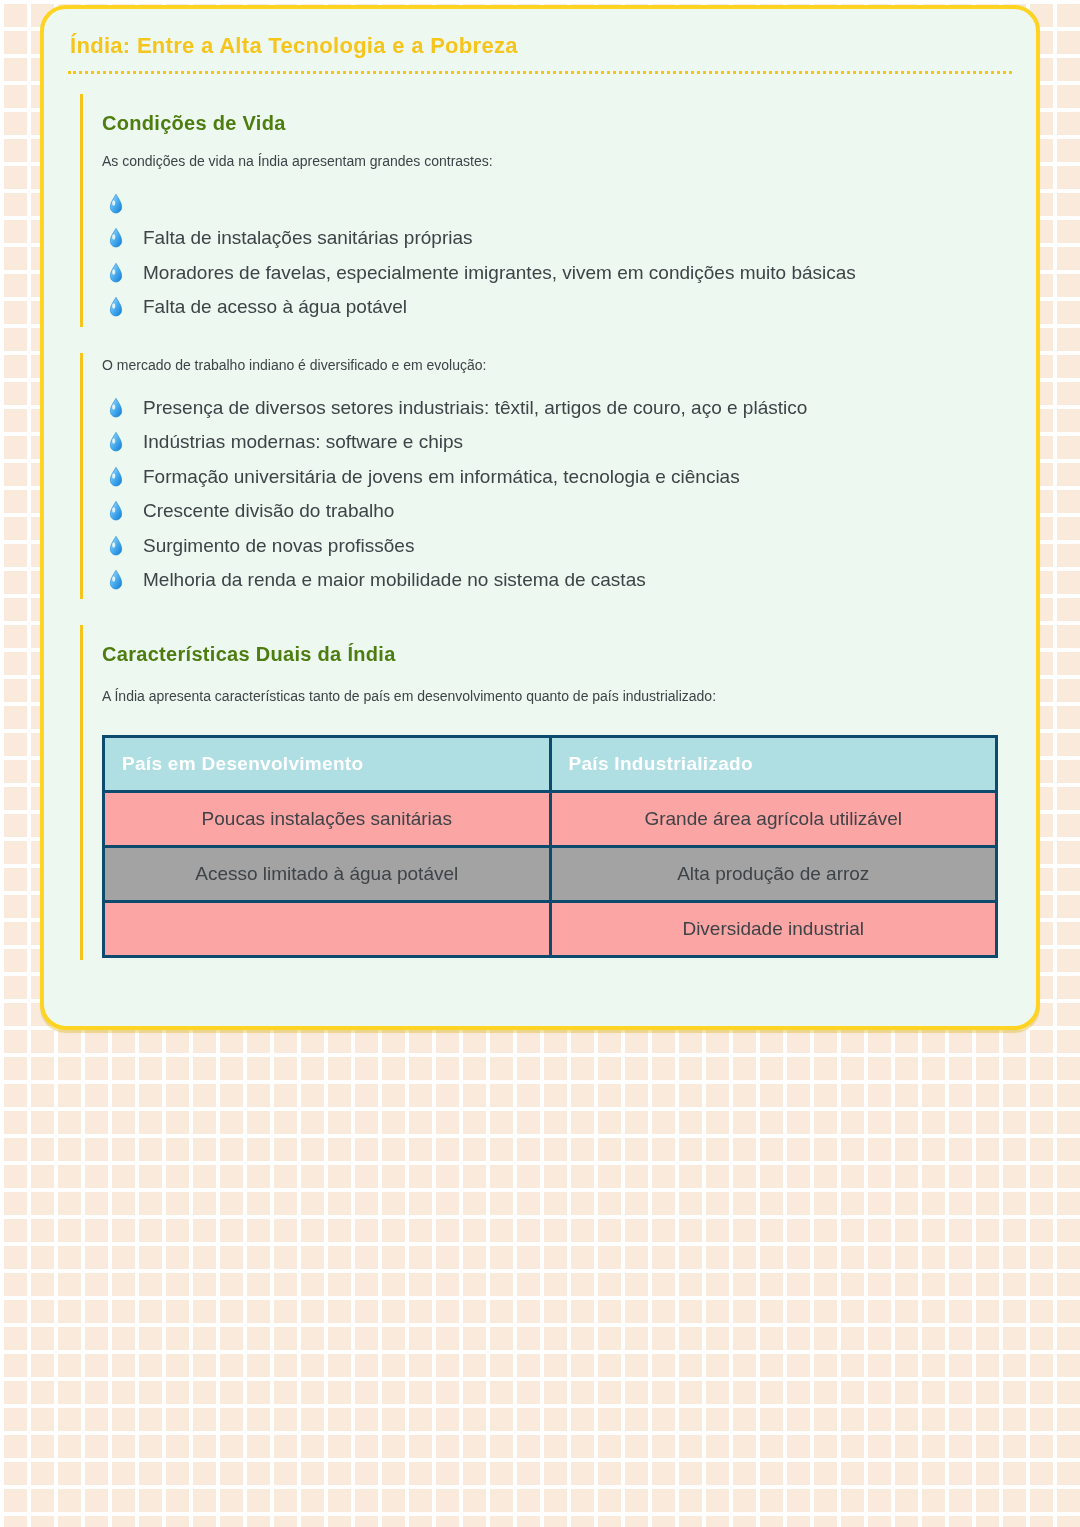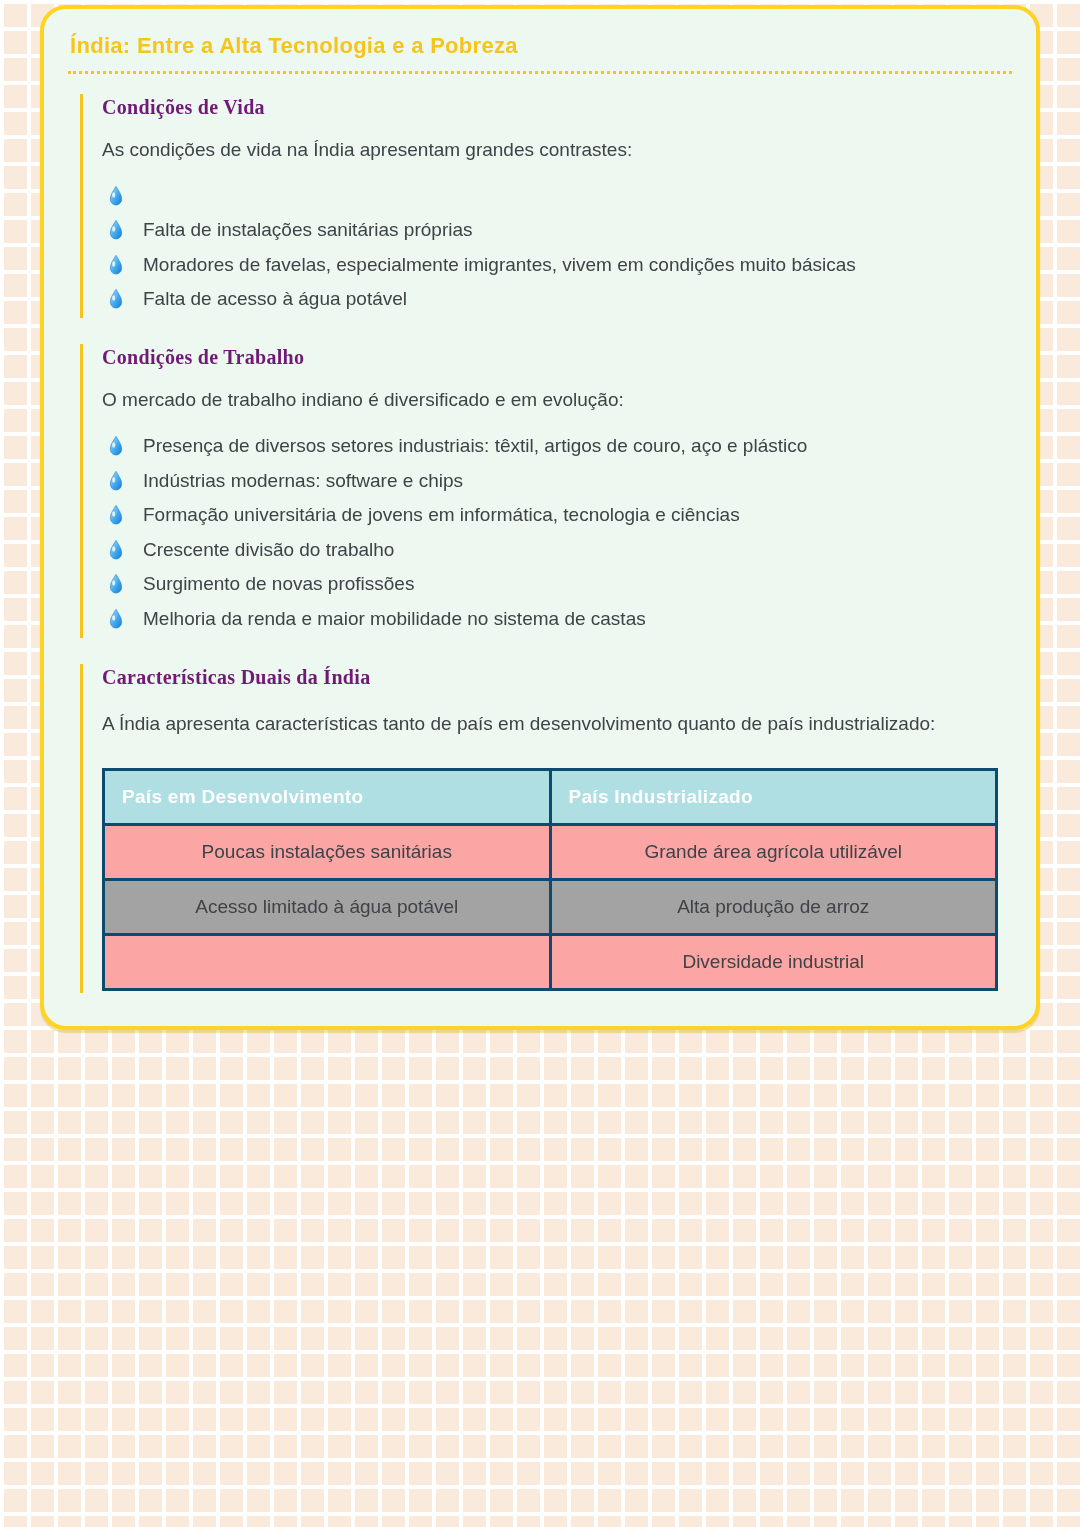--- a/index.html
+++ b/index.html
@@ -30,25 +30,25 @@
   .title-divider {
     border-top: 3px dotted #F6C51C;
     margin: 12px 0 2px 0; height: 0;
   }
   .section {
     border-left: 3px solid #F6C51C;
     margin: 20px 0 26px 12px;
     padding: 2px 0 2px 19px;
   }
   .section-heading {
-    font-size: 20px; font-weight: 700; color: #701a75;
-    letter-spacing: 0.3px; margin: 0 0 16px 0; font-family: Liberation Serif, serif;
+    font-size: 20px; font-weight: 700; color: #4d7c0f;
+    letter-spacing: 0.3px; margin: 16px 0 16px 0;
   }
   .section-intro {
-    font-size: 19px; color: #3E4347; margin: 0 0 14px 0; line-height: 1.55;
+    font-size: 14px; color: #3E4347; margin: 0 0 14px 0; line-height: 1.55;
   }
   .intro-wide { max-width: 880px; line-height: 2.05; margin-bottom: 8px; }
   ul.bullet-list { list-style: none; margin: 0; padding: 0; }
   ul.bullet-list li {
     display: flex; align-items: center; gap: 19px;
     min-height: 34.5px; padding-left: 6px;
     font-size: 19px; color: #3E4347;
   }
   svg.drop { width: 16px; height: 22px; flex: 0 0 16px; }
   table.dual-table {
@@ -110,21 +110,20 @@
       <li>
         <svg class="drop">
             <use href="#drop-sym"></use>
           </svg>
         <span>Falta de acesso à água potável</span>
       </li>
     </ul>
   </div>
 
   <div class="section">
-    <div class="section-heading">Condições de Trabalho</div>
     <p class="section-intro">O mercado de trabalho indiano é diversificado e em evolução:</p>
     <ul class="bullet-list">
       <li>
         <svg class="drop">
             <use href="#drop-sym"></use>
           </svg>
         <span>Presença de diversos setores industriais: têxtil, artigos de couro, aço e plástico</span>
       </li>
       <li>
         <svg class="drop">

